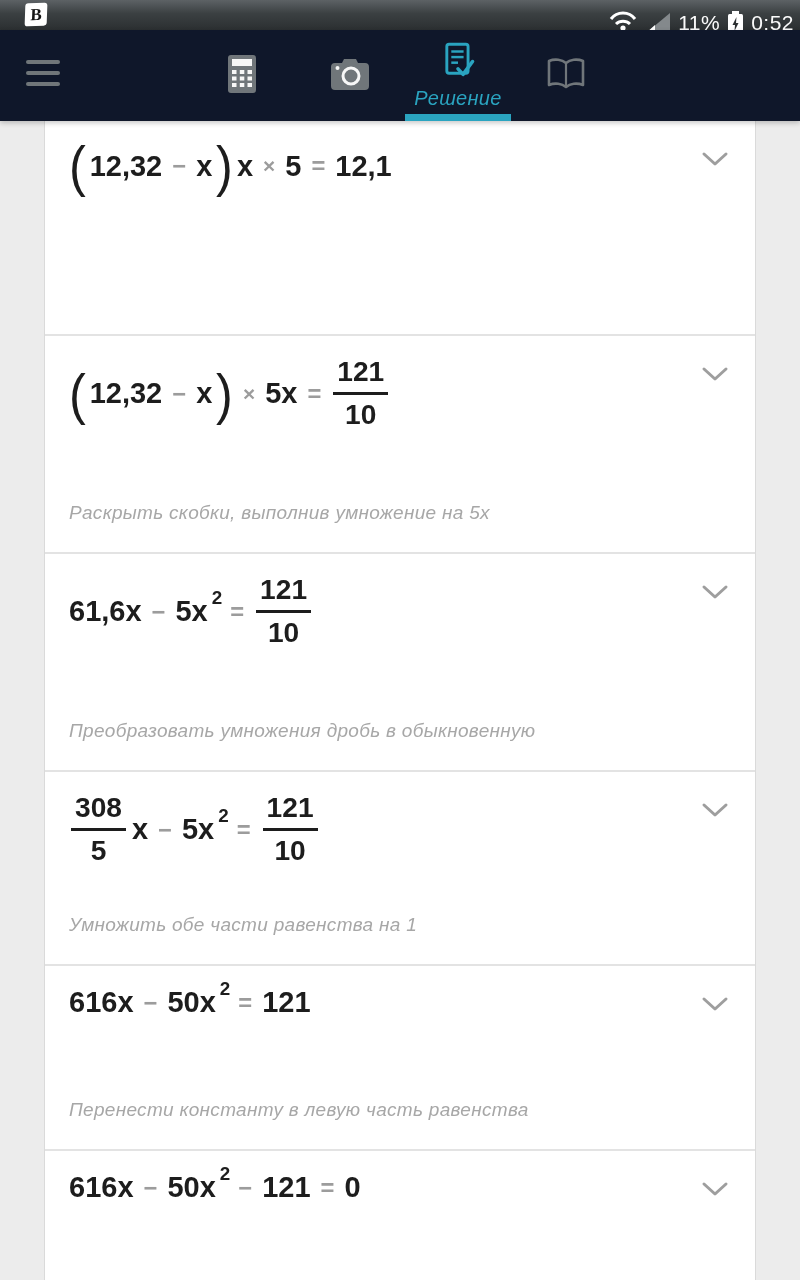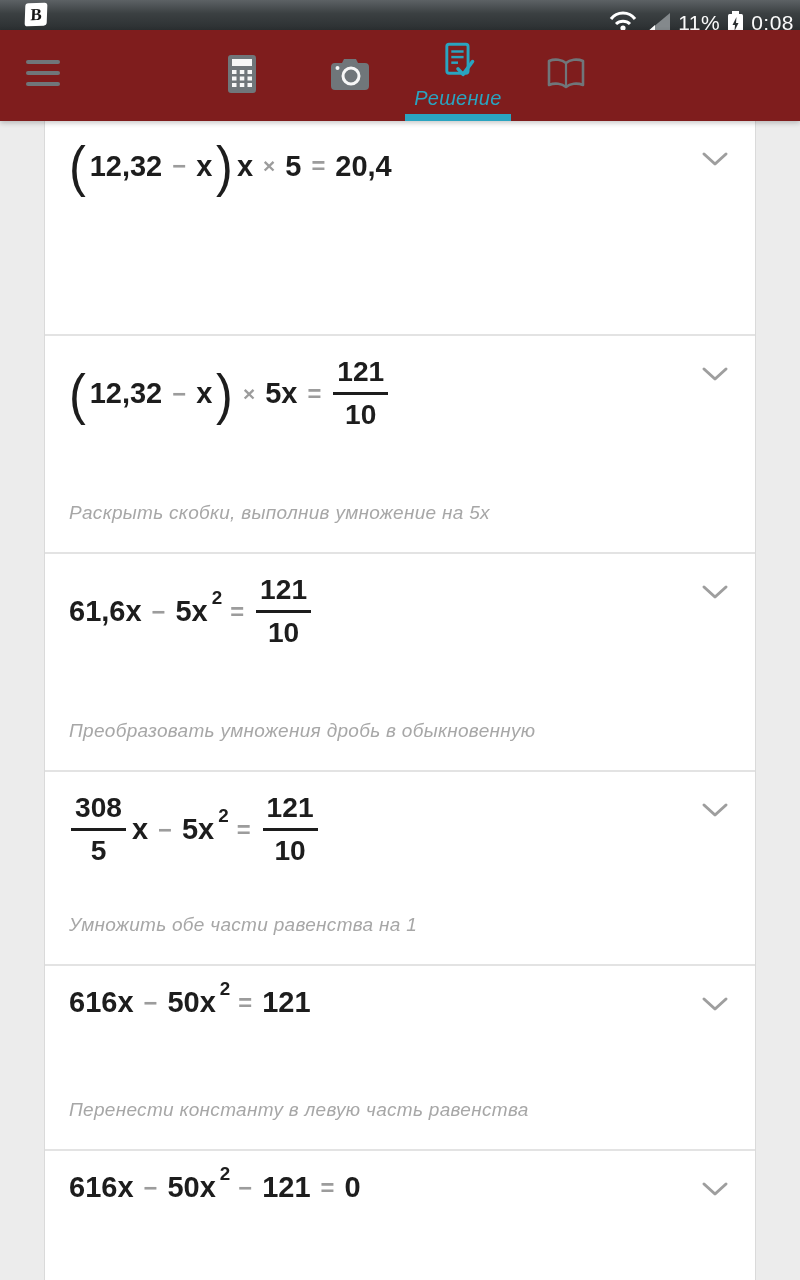--- a/index.html
+++ b/index.html
@@ -13,21 +13,21 @@
   .app-badge { position:absolute; left:25px; top:3px; width:22px; height:23px;
     background:#fff; border-radius:3px; transform:skewX(-4deg) rotate(-2deg);
     display:flex; align-items:center; justify-content:center;
     font-family:"Liberation Serif", serif; font-weight:bold; font-size:17px; color:#151515; }
   .sb-right { position:absolute; right:6px; top:0; height:46px; display:flex;
     align-items:center; gap:7px; color:#fff; font-size:20px; }
   .sb-text { font-size:21px; color:#fbfbfb; letter-spacing:0.5px; }
   .sb-icon { display:flex; align-items:center; }
 
   
-  .toolbar { position:relative; height:91px; background:#7f1d1d;
+  .toolbar { position:relative; height:91px; background:#0f172a;
     box-shadow:0 2px 5px rgba(0,0,0,0.22); z-index:5; }
   .hamburger { position:absolute; left:26px; top:30px; width:34px; height:26px;
     display:flex; flex-direction:column; justify-content:space-between; cursor:pointer; }
   .hamburger span { display:block; height:4px; border-radius:2px; background:#70767a; }
   .tab { position:absolute; top:0; width:106px; height:91px; display:flex;
     flex-direction:column; align-items:center; justify-content:center; gap:3px; cursor:pointer; }
   .tab-label { font-size:20px; color:#2aa4c0; font-style:italic; letter-spacing:0.3px; }
   .tab-underline { position:absolute; bottom:0; height:7px; background:#2aa4c0; }
 
   
@@ -76,21 +76,21 @@
       </svg>
     </span>
     <span class="sb-text">11%</span>
     <span class="sb-icon">
       <svg width="17" height="26" viewBox="0 0 17 26">
         <rect x="5" y="1" width="7" height="3" fill="#fff"></rect>
         <rect x="1" y="4" width="15" height="21" rx="1.5" fill="#fff"></rect>
         <path d="M9.5 7 L5.5 15 L8 15 L7.5 21 L11.5 13 L9 13 Z" fill="#2b2f31"></path>
       </svg>
     </span>
-    <span class="sb-text">0:08</span>
+    <span class="sb-text">0:52</span>
   </div>
 </div>
 
 <div class="toolbar">
   <div class="hamburger">
     <span></span>
       <span></span>
       <span></span>
   </div>
 
@@ -157,21 +157,21 @@
     <div class="eq">
         <span class="par">(</span>
         <span class="tk">12,32</span>
         <span class="op">−</span>
         <span class="tk">x</span>
         <span class="par">)</span>
         <span class="tk">x</span>
         <span class="op op-x">×</span>
         <span class="tk">5</span>
         <span class="op">=</span>
-        <span class="tk">20,4</span>
+        <span class="tk">12,1</span>
       </div>
     <div class="chev">
       <svg width="28" height="16" viewBox="0 0 28 16">
           <polyline points="3,3 14,13 25,3" fill="none" stroke="#9e9e9e" stroke-width="3" stroke-linecap="round" stroke-linejoin="round"></polyline>
         </svg>
     </div>
   </section>
 
   <section class="step h-s2">
     <div class="eq">

